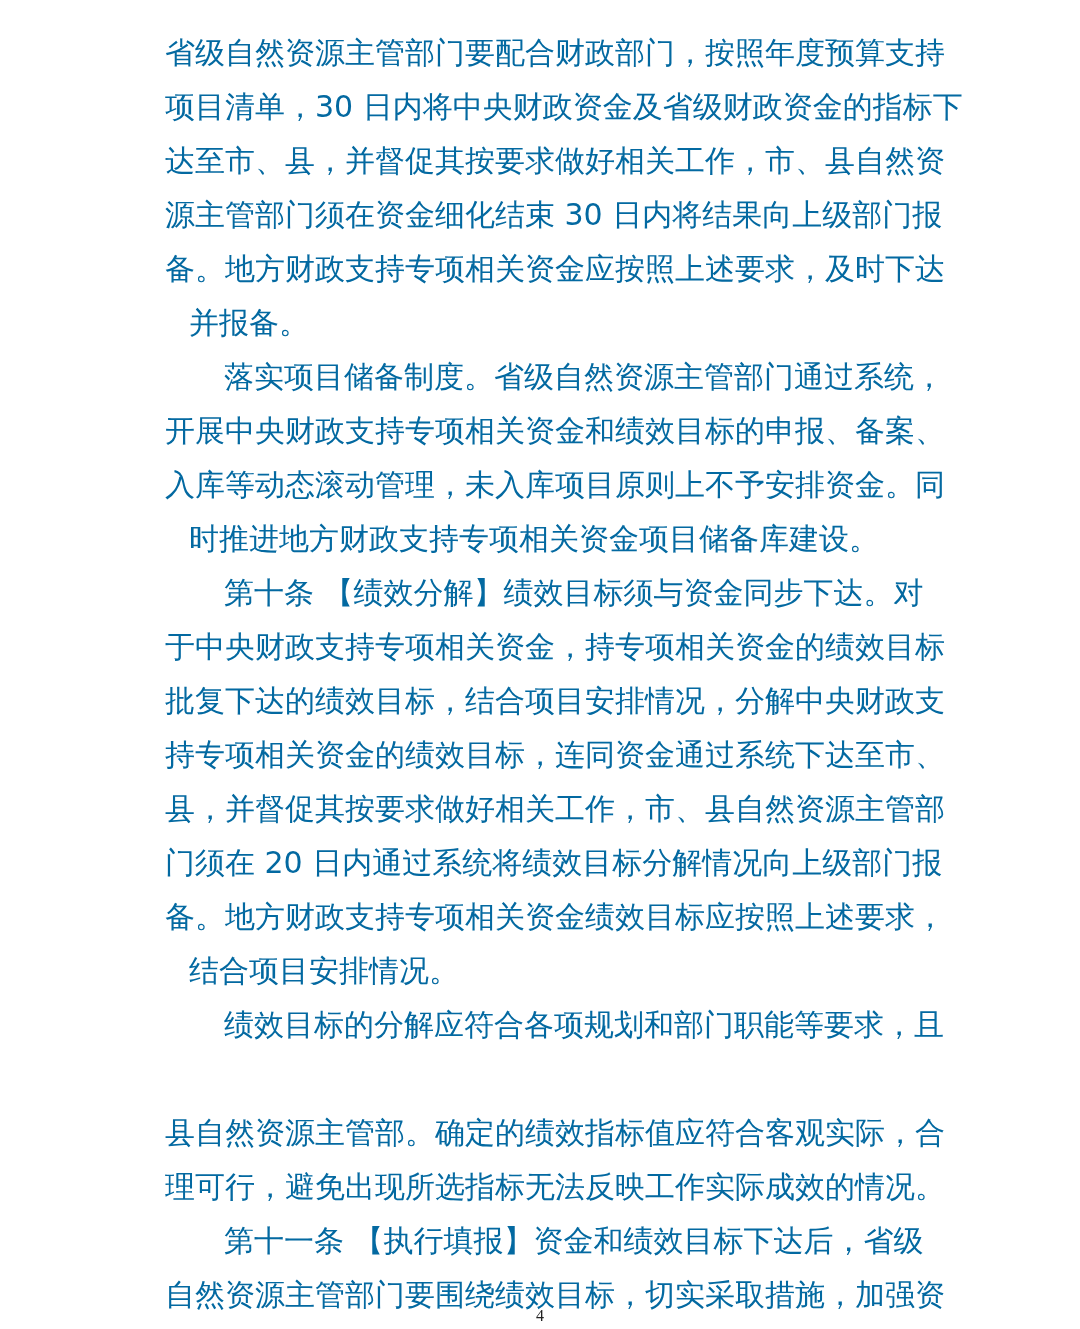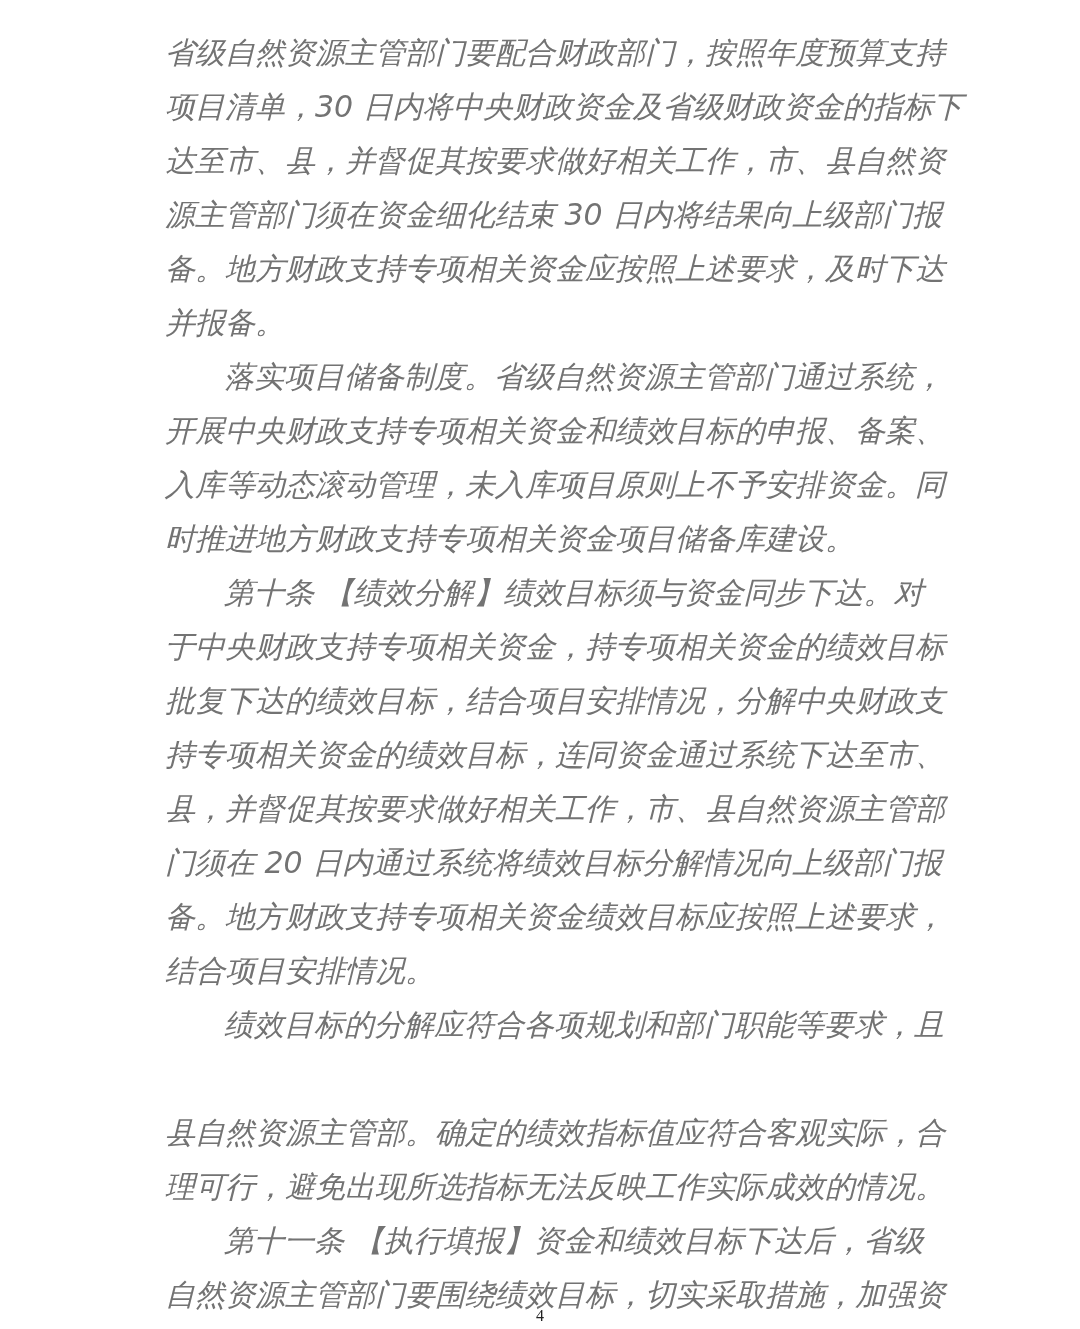--- a/index.html
+++ b/index.html
@@ -6,28 +6,27 @@
   body { width: 1080px; height: 1329px; position: relative; overflow: hidden; }
   .page { position: absolute; left: 0; top: 0; width: 1080px; height: 1329px; background: #fff; }
   .line {
     position: absolute;
     left: 165px;
     width: 752px;
     height: 40px;
     font-family: "DejaVu Sans", sans-serif;
     font-size: 30px;
     line-height: 40px;
-    color: #737373;
+    color: #0369a1;
     white-space: nowrap;
     text-align: justify;
     text-align-last: justify;
     letter-spacing: 0;
-    font-style: italic;
   }
-  .line.last { text-align-last: left; }
+  .line.last { text-align-last: left; margin-left: 24px; }
   .line.indent { left: 224px; width: 693px; }
   .page-number {
     position: absolute;
     left: 0; width: 1080px;
     top: 1306px;
     text-align: center;
     font-family: "Liberation Serif", serif;
     font-size: 16px;
     line-height: 20px;
     color: #222;

